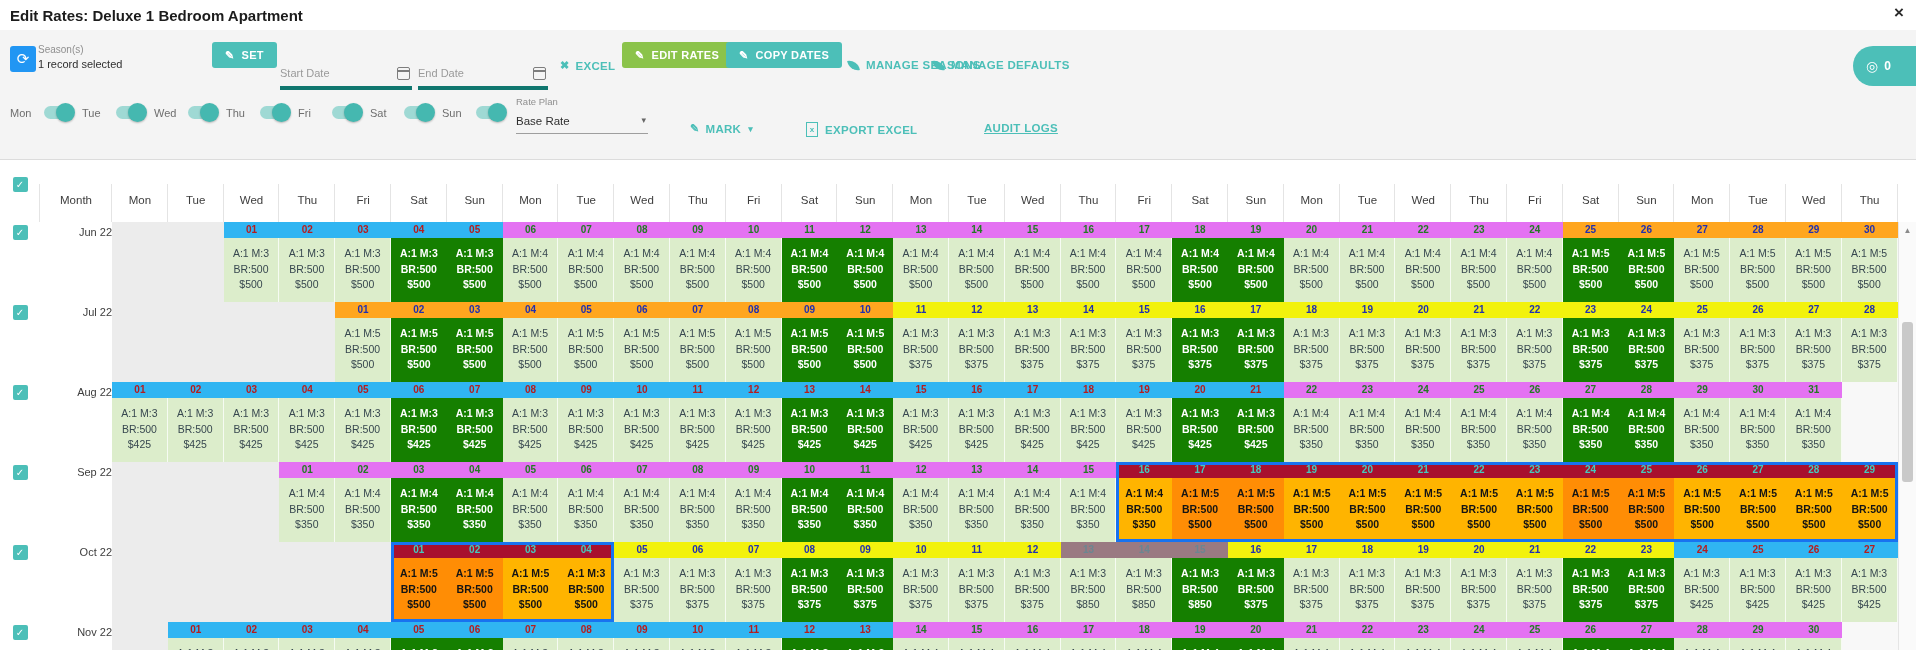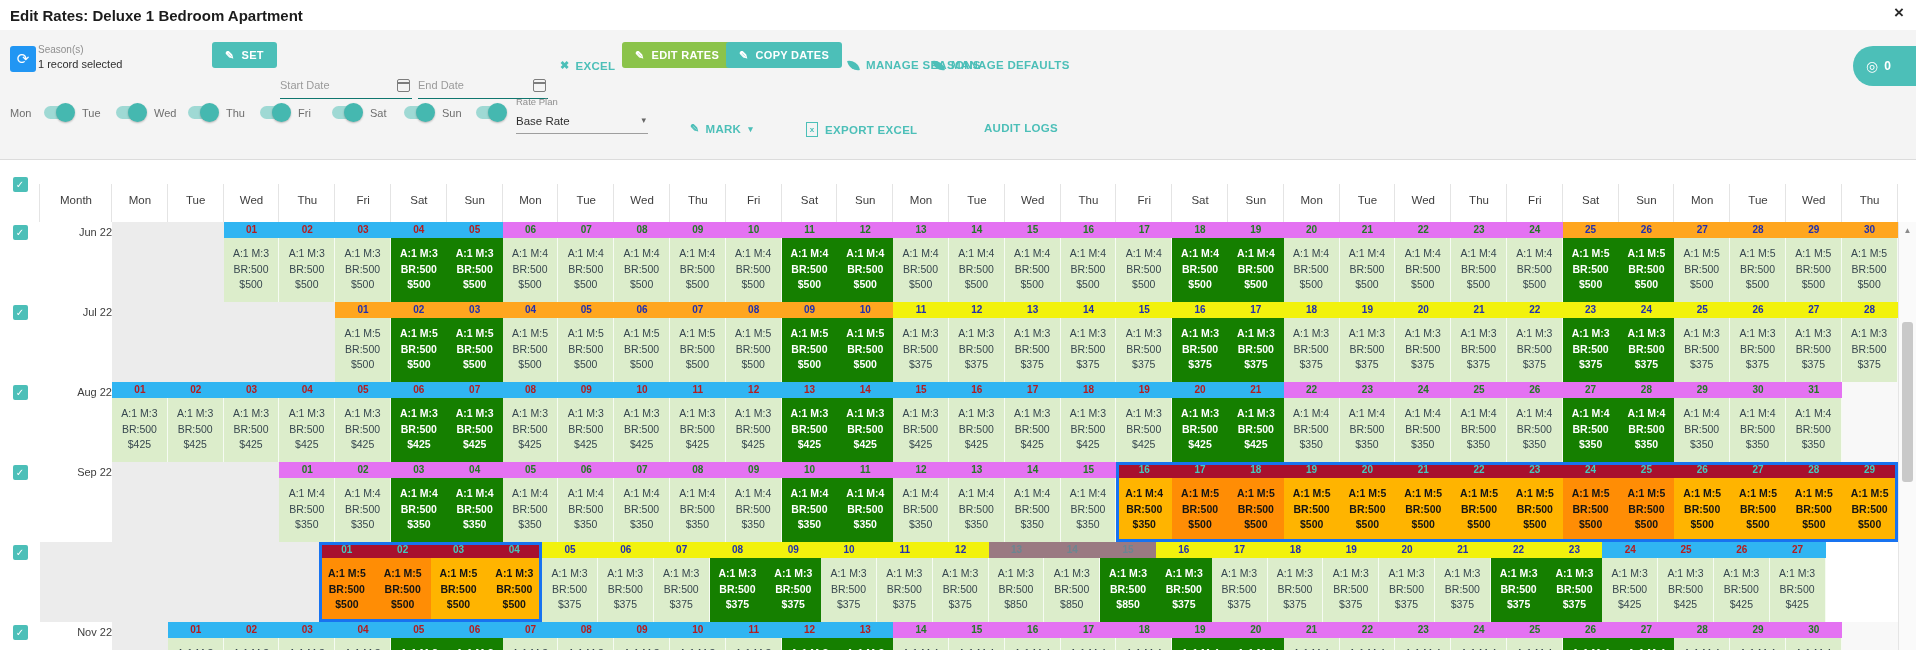--- a/index.html
+++ b/index.html
@@ -16,21 +16,21 @@
   .seasons-label{position:absolute;left:38px;top:14px;font-size:10px;color:#8F8F8F;}
   .seasons-value{position:absolute;left:38px;top:28px;font-size:11px;color:#2f2f2f;}
   .btn{position:absolute;height:26px;border-radius:3px;color:#fff;font-size:11px;font-weight:bold;letter-spacing:.3px;
        display:flex;align-items:center;padding:0 13px;cursor:pointer;white-space:nowrap;}
   .btn .pic{margin-right:7px;font-size:11px;}
   .btn-teal{background:var(--accent-teal);}
   .btn-green{background:var(--button-green);}
   .set-btn{left:212px;top:12px;}
   .edit-btn{left:622px;top:12px;}
   .copy-btn{left:726px;top:12px;}
-  .field{position:absolute;top:34px;height:34px;border-bottom:1px solid #0f766e;}
+  .field{position:absolute;top:22px;height:34px;border-bottom:4px solid #0f766e;}
   .field .ph{position:absolute;left:0;bottom:7px;font-size:11px;color:#9A9A9A;}
   .start-field{left:280px;width:132px;} .end-field{left:418px;width:130px;}
   .cal-icon{position:absolute;right:2px;bottom:6px;width:11px;height:11px;border:1.5px solid #7d7d7d;border-radius:2px;}
   .cal-icon::before{content:"";position:absolute;left:0;right:0;top:2px;height:1.5px;background:#7d7d7d;}
   .link{position:absolute;font-size:11.5px;font-weight:bold;color:var(--accent-teal);letter-spacing:.3px;
         display:flex;align-items:center;cursor:pointer;white-space:nowrap;}
   .link .pic{margin-right:6px;font-size:11px;}
   .clear-link{left:560px;top:29px;}
   .ms-link{left:848px;top:29px;} .md-link{left:933px;top:29px;}
   .leaf{width:11px;height:11px;background:var(--accent-teal);border-radius:0 11px 0 11px;margin-right:7px;transform:rotate(-10deg);}
@@ -41,21 +41,21 @@
   .toggles{position:absolute;left:10px;top:76px;display:flex;}
   .tunit{width:72px;display:flex;align-items:center;}
   .tunit .tlabel{font-size:11px;color:#6E6E6E;width:27px;}
   .switch{position:relative;width:28px;height:13px;border-radius:7px;background:#9FD9D4;margin-left:7px;cursor:pointer;}
   .switch .knob{position:absolute;right:-3px;top:-3px;width:19px;height:19px;border-radius:50%;
                 background:#45B8B0;box-shadow:0 1px 2px rgba(0,0,0,.25);}
   .rateplan{position:absolute;left:516px;top:66px;width:132px;border-bottom:1px solid #9E9E9E;padding-bottom:6px;cursor:pointer;}
   .rateplan .rp-label{font-size:9.5px;color:#8F8F8F;}
   .rateplan .rp-value{font-size:11.5px;color:#2f2f2f;margin-top:8px;}
   .rateplan .caret{position:absolute;right:2px;bottom:8px;font-size:9px;color:#666;}
-  .mark-link{left:690px;top:92px;} .export-link{left:806px;top:92px;} .audit-link{left:984px;top:92px;}
+  .mark-link{left:690px;top:92px;} .export-link{left:806px;top:92px;} .audit-link{left:984px;top:92px;text-decoration:underline;}
   .xls-icon{width:10px;height:13px;border:1.5px solid var(--accent-teal);margin-right:7px;
             font-size:8px;font-weight:bold;color:var(--accent-teal);text-align:center;line-height:13px;}
   .mark-caret{margin-left:7px;font-size:9px;}
   
   .table{position:absolute;left:0;top:160px;width:1898px;}
   .thead{display:flex;width:1898px;height:62px;background:#fff;}
   .hcol{position:relative;box-sizing:border-box;display:flex;align-items:flex-end;justify-content:center;
         padding-bottom:16px;font-size:11.5px;color:#3d3d3d;}
   .hcol::after{content:"";position:absolute;right:0;top:24px;bottom:0;width:1px;background:#E4E4E4;}
   .cb-col{width:40px;flex:0 0 40px;} .month-col{width:72px;flex:0 0 72px;}
@@ -1229,20 +1229,21 @@
               <div class="ln">A:1 M:5</div>
               <div class="ln">BR:500</div>
               <div class="ln">$500</div>
             </div>
           </div>
         </div>
         <div class="mrow">
           <div class="rcol cb-col">
             <div class="checkbox">✓</div>
           </div>
+          <div class="rcol month-col">Oct 22</div>
           <div class="dcell lead"></div>
           <div class="dcell lead"></div>
           <div class="dcell lead"></div>
           <div class="dcell lead"></div>
           <div class="dcell lead"></div>
           <div class="dcell sel sel-first">
             <div class="strip strip-crimson">01</div>
             <div class="cbody cell-orange">
               <div class="ln">A:1 M:5</div>
               <div class="ln">BR:500</div>

